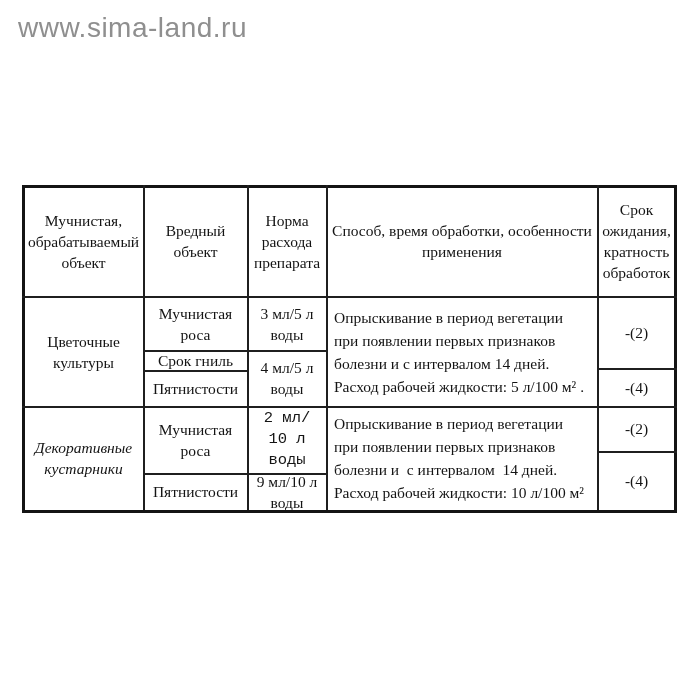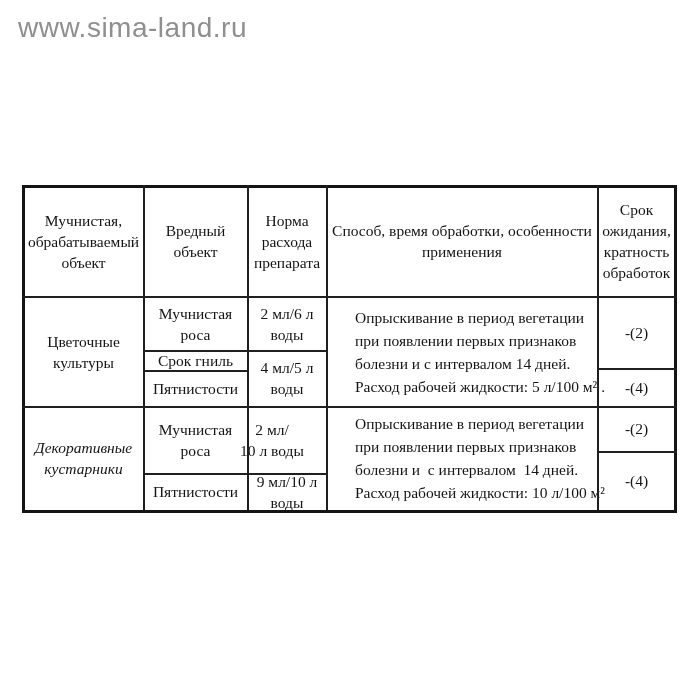--- a/index.html
+++ b/index.html
@@ -43,21 +43,20 @@
     font-size: 15.5px;
     line-height: 21px;
     color: #141414;
   }
   .cell.method {
     justify-content: flex-start;
     text-align: left;
     white-space: pre;
     padding-left: 4px;
     line-height: 23px;
-    margin-left: 21px;
   }
 </style>
 </head>
 <body>
 
 <div id="scene">
 
   <div class="watermark">www.sima-land.ru</div>
 
   <div class="ln thick" style="left:22px;  top:185px; width:3px;   height:328px;"></div>
@@ -94,37 +93,37 @@
 ожидания,
 кратность
 обработок</div>
 
   <div class="cell" style="left:24px;  top:298px; width:119px; height:107px;">Цветочные
 культуры</div>
   <div class="cell" style="left:145px; top:298px; width:101px; height:51px;">Мучнистая
 роса</div>
   <div class="cell" style="left:145px; top:351px; width:101px; height:18px;">Срок гниль</div>
   <div class="cell" style="left:145px; top:371px; width:101px; height:34px;">Пятнистости</div>
-  <div class="cell" style="left:249px; top:298px; width:76px;  height:51px;">2 мл/6 л
+  <div class="cell" style="left:249px; top:298px; width:76px;  height:51px;">3 мл/5 л
 воды</div>
   <div class="cell" style="left:249px; top:351px; width:76px;  height:54px;">4 мл/5 л
 воды</div>
   <div class="cell method" style="left:330px; top:298px; width:264px; height:107px;">Опрыскивание в период вегетации
 при появлении первых признаков
 болезни и с интервалом 14 дней.
 Расход рабочей жидкости: 5 л/100 м² .</div>
   <div class="cell" style="left:599px; top:298px; width:75px;  height:69px;">-(2)</div>
   <div class="cell" style="left:599px; top:369px; width:75px;  height:36px;">-(4)</div>
 
   <div class="cell" style="left:24px;  top:407px; width:119px; height:102px;font-style:italic;">Декоративные
 кустарники</div>
   <div class="cell" style="left:145px; top:407px; width:101px; height:65px;">Мучнистая
 роса</div>
   <div class="cell" style="left:145px; top:474px; width:101px; height:35px;">Пятнистости</div>
-  <div class="cell" style="left:234px; top:407px; width:76px;  height:65px;">2 мл/
+  <div class="cell" style="left:249px; top:407px; width:76px;  height:65px;font-family:Liberation Mono, monospace;">2 мл/
 10 л воды</div>
   <div class="cell" style="left:249px; top:474px; width:76px;  height:35px;">9 мл/10 л
 воды</div>
   <div class="cell method" style="left:330px; top:407px; width:264px; height:102px;">Опрыскивание в период вегетации
 при появлении первых признаков
 болезни и  с интервалом  14 дней.
 Расход рабочей жидкости: 10 л/100 м²</div>
   <div class="cell" style="left:599px; top:407px; width:75px;  height:43px;">-(2)</div>
   <div class="cell" style="left:599px; top:452px; width:75px;  height:57px;">-(4)</div>
 

